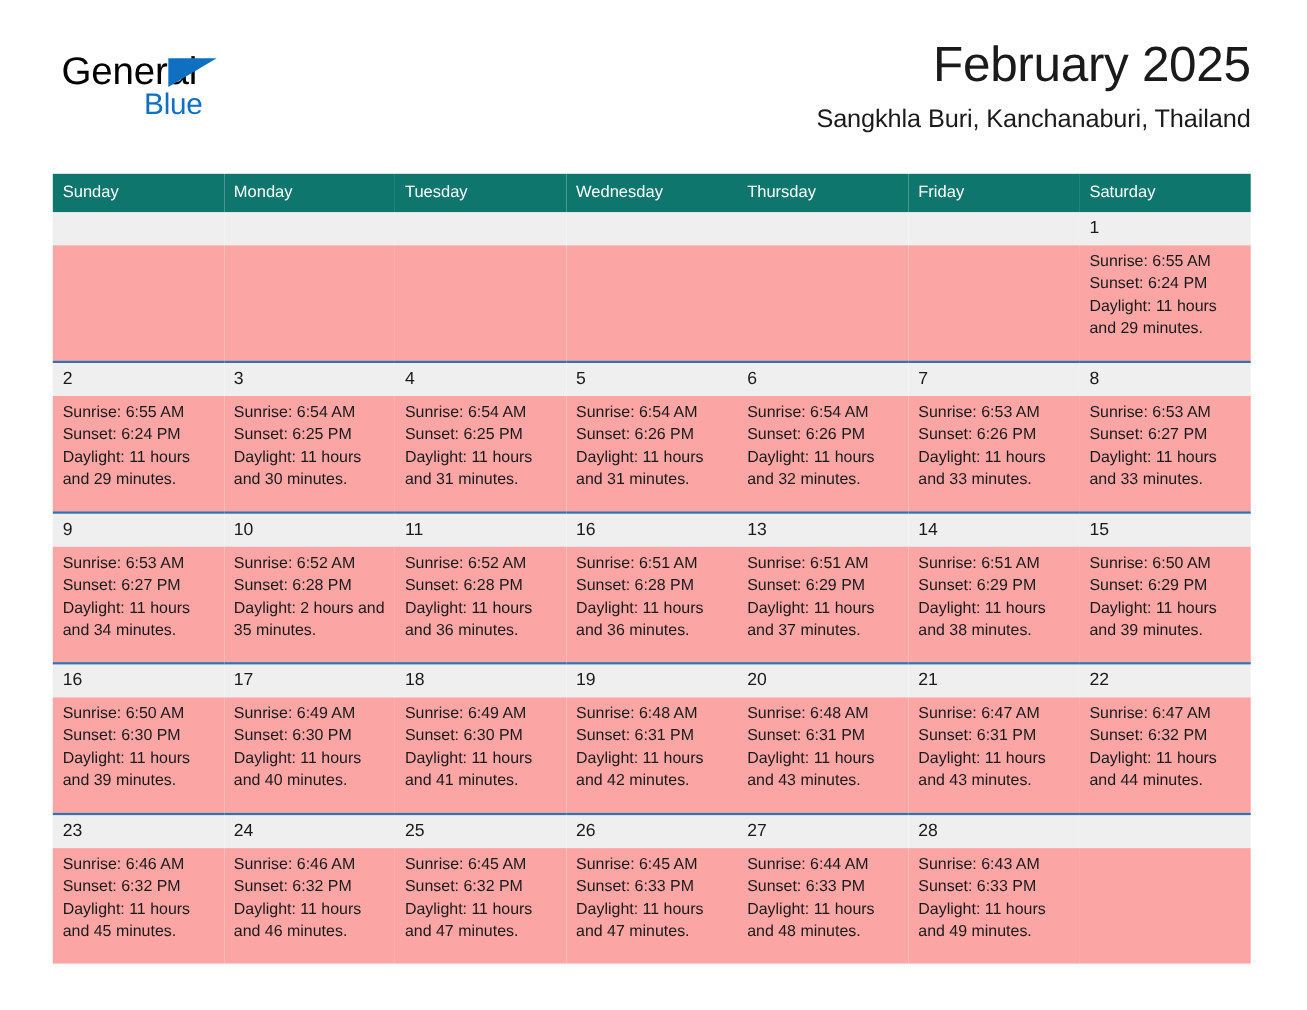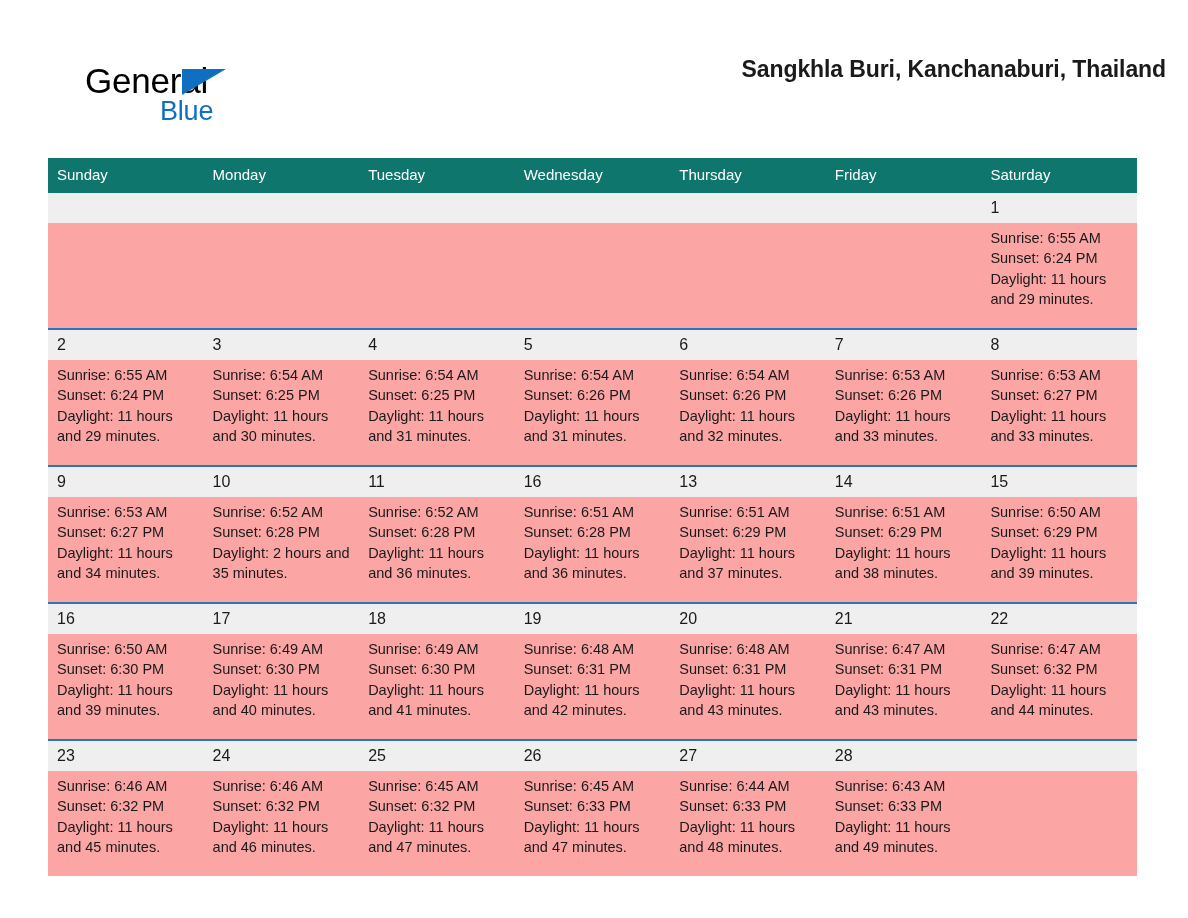--- a/index.html
+++ b/index.html
@@ -17,24 +17,23 @@
     position: relative;
     width: 1188px;
     height: 918px;
     box-sizing: border-box;
   }
 
   
   .header {
     position: absolute;
     left: 48px;
-    top: 48px;
+    top: 32px;
     width: 1089px;
     height: 112px;
-    margin-left: 29px;
   }
   .logo {
     position: absolute;
     left: 8px;
     top: 14px;
     width: 230px;
     height: 74px;
   }
   .logo-general {
     position: absolute;
@@ -78,21 +77,21 @@
     line-height: 54px;
     color: #1a1a1a;
     font-weight: normal;
     margin: 0;
     letter-spacing: -0.3px;
   }
   .cal-subtitle {
     font-size: 23px;
     line-height: 30px;
     color: #1a1a1a;
-    font-weight: bold;
+    font-weight: normal;
     margin: 6px 0 0 0;
     letter-spacing: -0.1px;
     text-align: right;
   }
 
   
   .calendar {
     position: absolute;
     left: 48px;
     top: 158px;
@@ -152,20 +151,21 @@
 
   <div class="header">
 
     <div class="logo">
       <span class="logo-general">General</span>
       <span class="logo-tri"></span>
       <span class="logo-blue">Blue</span>
     </div>
 
     <div class="title-block">
+      <h1 class="cal-title">February 2025</h1>
       <h2 class="cal-subtitle">Sangkhla Buri, Kanchanaburi, Thailand</h2>
     </div>
 
   </div>
 
   <table class="calendar">
     <colgroup>
       <col>
         <col>
         <col>

